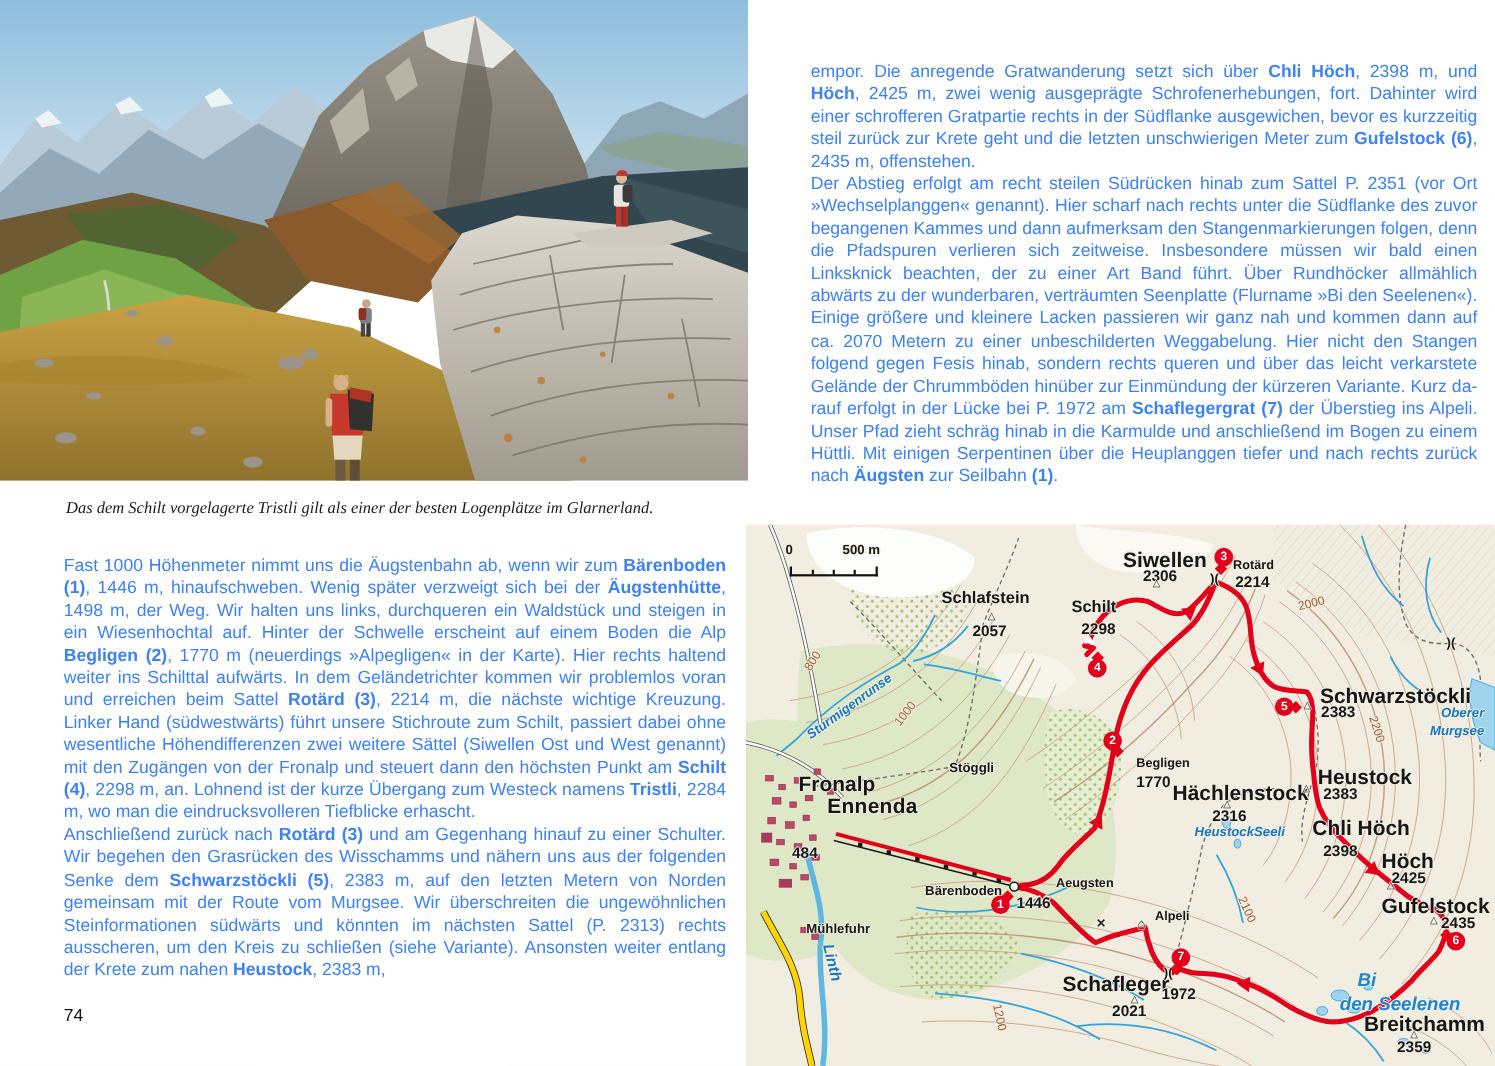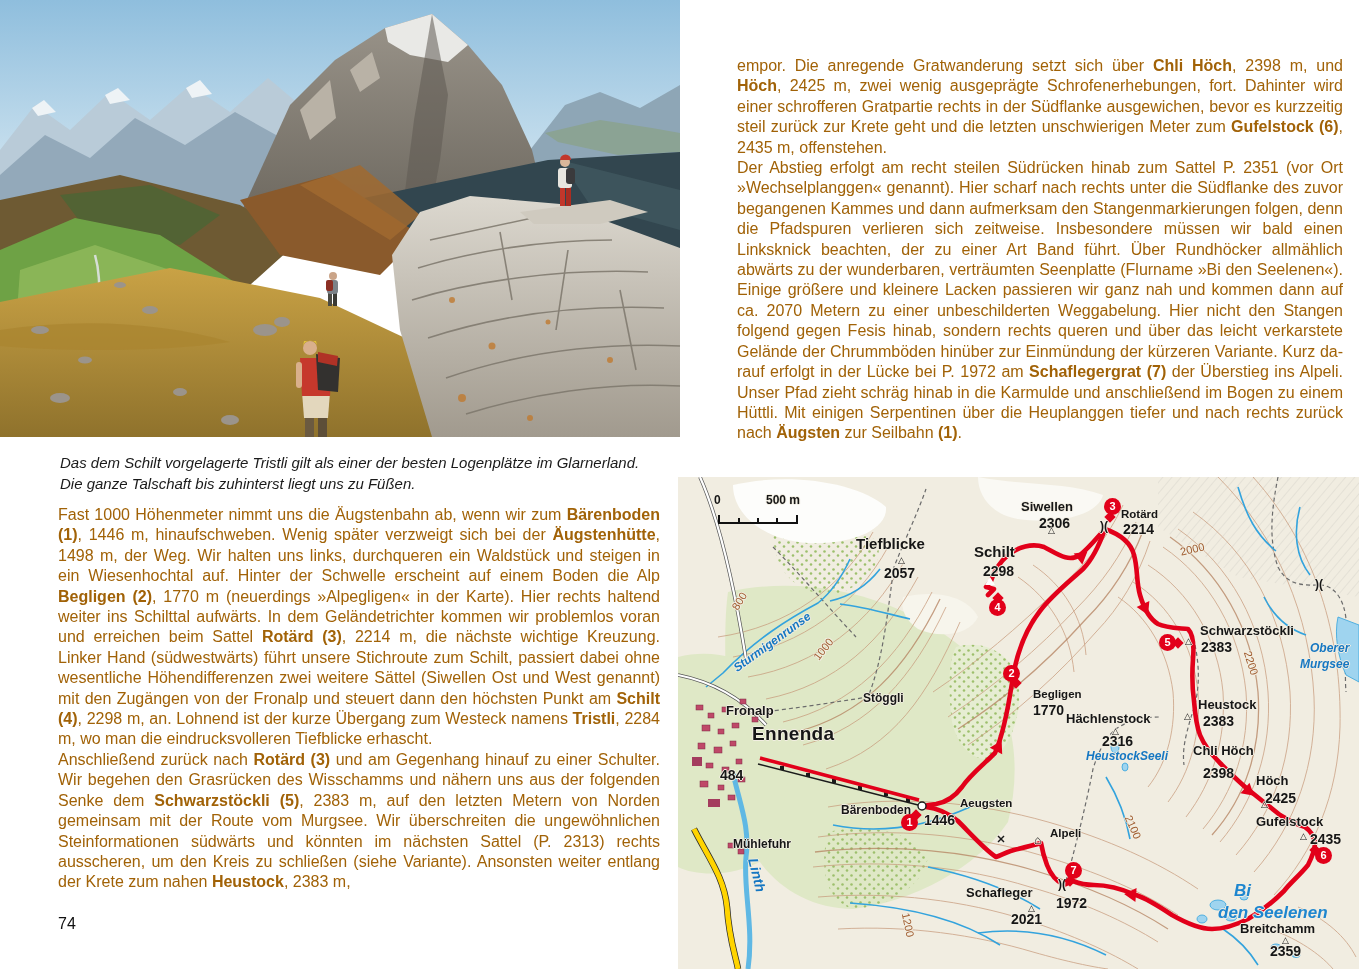--- a/index.html
+++ b/index.html
@@ -2,37 +2,37 @@
 <html lang="de"><head>
 <meta charset="utf-8">
 <style>
   html,body{margin:0;padding:0;background:#e8e8e8;}
   .page{position:relative;width:1359px;height:969px;background:#ffffff;overflow:hidden;
         font-family:"Liberation Sans",sans-serif;color:#111;}
   
   .photo{position:absolute;left:0;top:0;width:680px;height:437px;}
   
   .caption{position:absolute;left:60px;top:452px;width:600px;
-           font-style:italic;font-size:15px;line-height:21px;color:#1a1a1a;}
+           font-style:italic;font-size:15px;line-height:21px;color:#1a1a1a;font-family:Liberation Serif, serif;}
   
   .col{position:absolute;font-size:16px;line-height:20.4px;text-align:justify;
-       hyphens:auto;-webkit-hyphens:auto;color:#a16207;}
+       hyphens:auto;-webkit-hyphens:auto;color:#3b82f6;}
   .col p{margin:0;}
   .col .b{font-weight:bold;}
   .left-col{left:58px;top:505px;width:602px;}
   .right-col{left:737px;top:56px;width:606px;}
   .pagenum{position:absolute;left:58px;top:915px;font-size:16px;}
   
   .map{position:absolute;left:678px;top:477px;width:681px;height:492px;background:#f1ede1;}
   .map svg{position:absolute;left:0;top:0;}
   .maplabels{position:absolute;left:0;top:0;width:681px;height:492px;}
   .ml{position:absolute;white-space:nowrap;font-weight:bold;font-size:12px;color:#161616;
       text-shadow:-1px 0 0 #f2eee2,1px 0 0 #f2eee2,0 -1px 0 #f2eee2,0 1px 0 #f2eee2;}
   .ml.s15{font-size:15px;}
-  .ml.s13{font-size:13px;}
+  .ml.s13{font-size:19px;}
   .ml.s11{font-size:11.5px;}
   .ml.elev{font-size:14px;}
   .ml.big{font-size:19px;letter-spacing:.3px;}
   .ml.blue{color:#1677c2;font-style:italic;}
   .ml.bigblue{color:#1e86cf;font-style:italic;font-size:17px;}
   .ml.brown{color:#a05d30;font-weight:normal;font-size:11px;}
   .ml.tri{font-size:9px;font-weight:normal;}
   .ml.sym{font-size:12px;}
   .pin{position:absolute;width:17px;height:17px;border-radius:50%;background:#e2001a;
        color:#fff;font-weight:bold;font-size:11px;line-height:17px;text-align:center;
@@ -170,21 +170,20 @@
         <path d="M318,352 L338,356 L337,366 L318,362 Z" fill="#b03226"></path>
         <rect x="296" y="362" width="6" height="26" rx="3" fill="#d9b08c"></rect>
         <circle cx="310" cy="348" r="7" fill="#d9b08c"></circle>
         <path d="M303,346 A7.5 7.5 0 0 1 317,345 L316,341 L304,341 Z" fill="#e0c23c"></path>
       </g>
     </svg>
   </div>
 
   <div class="caption">
     <span>Das dem Schilt vorgelagerte Tristli gilt als einer der besten Logenplätze im Glarnerland.</span><br>
-    <span>Die ganze Talschaft bis zuhinterst liegt uns zu Füßen.</span>
   </div>
 
   <div class="col left-col">
     <p><span>Fast 1000 Höhenmeter nimmt uns die Äugstenbahn ab, wenn wir zum </span><span class="b">Bä­renboden (1)</span><span>, 1446 m, hinaufschweben. Wenig später verzweigt sich bei der </span><span class="b">Äugstenhütte</span><span>, 1498 m, der Weg. Wir halten uns links, durchqueren ein Waldstück und steigen in ein Wiesenhochtal auf. Hinter der Schwelle er­scheint auf einem Boden die Alp </span><span class="b">Begligen (2)</span><span>, 1770 m (neuerdings »Alpeg­ligen« in der Karte). Hier rechts haltend weiter ins Schilttal aufwärts. In dem Geländetrichter kommen wir problemlos voran und erreichen beim Sattel </span><span class="b">Rotärd (3)</span><span>, 2214 m, die nächste wichtige Kreuzung. Linker Hand (südwest­wärts) führt unsere Stichroute zum Schilt, passiert dabei ohne wesentliche Höhendifferenzen zwei weitere Sättel (Siwellen Ost und West genannt) mit den Zugängen von der Fronalp und steuert dann den höchsten Punkt am </span><span class="b">Schilt (4)</span><span>, 2298 m, an. Lohnend ist der kurze Übergang zum Westeck na­mens </span><span class="b">Tristli</span><span>, 2284 m, wo man die eindrucksvolleren Tiefblicke erhascht.</span></p>
     <p><span>Anschließend zurück nach </span><span class="b">Rotärd (3)</span><span> und am Gegenhang hinauf zu einer Schulter. Wir begehen den Grasrücken des Wisschamms und nähern uns aus der folgenden Senke dem </span><span class="b">Schwarzstöckli (5)</span><span>, 2383 m, auf den letzten Metern von Norden gemeinsam mit der Route vom Murgsee. Wir überschrei­ten die ungewöhnlichen Steinformationen südwärts und könnten im nächs­ten Sattel (P. 2313) rechts ausscheren, um den Kreis zu schließen (siehe Variante). Ansonsten weiter entlang der Krete zum nahen </span><span class="b">Heustock</span><span>, 2383 m,</span></p>
   </div>
 
   <div class="col right-col">
     <p><span>empor. Die anregende Gratwanderung setzt sich über </span><span class="b">Chli Höch</span><span>, 2398 m, und </span><span class="b">Höch</span><span>, 2425 m, zwei wenig ausgeprägte Schrofenerhebungen, fort. Da­hinter wird einer schrofferen Gratpartie rechts in der Südflanke ausgewi­chen, bevor es kurzzeitig steil zurück zur Krete geht und die letzten un­schwierigen Meter zum </span><span class="b">Gufelstock (6)</span><span>, 2435 m, offenstehen.</span></p>
     <p><span>Der Abstieg erfolgt am recht steilen Südrücken hinab zum Sattel P. 2351 (vor Ort »Wechselplanggen« genannt). Hier scharf nach rechts unter die Südflan­ke des zuvor begangenen Kammes und dann aufmerksam den Stangen­markierungen folgen, denn die Pfadspuren verlieren sich zeitweise. Insbe­sondere müssen wir bald einen Linksknick beachten, der zu einer Art Band führt. Über Rundhöcker allmählich abwärts zu der wunderbaren, verträum­ten Seenplatte (Flurname »Bi den Seelenen«). Einige größere und kleinere Lacken passieren wir ganz nah und kommen dann auf ca. 2070 Metern zu einer unbeschilderten Weggabelung. Hier nicht den Stangen folgend gegen Fesis hinab, sondern rechts queren und über das leicht verkarstete Gelände der Chrummböden hinüber zur Einmündung der kürzeren Variante. Kurz da­rauf erfolgt in der Lücke bei P. 1972 am </span><span class="b">Schaflegergrat (7)</span><span> der Überstieg ins Alpeli. Unser Pfad zieht schräg hinab in die Karmulde und anschließend im Bogen zu einem Hüttli. Mit einigen Serpentinen über die Heuplanggen tiefer und nach rechts zurück nach </span><span class="b">Äugsten</span><span> zur Seilbahn </span><span class="b">(1)</span><span>.</span></p>
@@ -367,21 +366,21 @@
     <div class="scalebar">
       <i style="left:18px"></i>
         <i style="left:37px"></i>
         <i style="left:56px"></i>
     </div>
 
     <div class="maplabels">
       <span class="ml" style="left:36px;top:16px">0</span>
       <span class="ml" style="left:88px;top:16px">500 m</span>
 
-      <span class="ml s15" style="left:178px;top:58px">Tiefblicke</span>
+      <span class="ml s15" style="left:178px;top:58px">Schlafstein</span>
       <span class="ml tri" style="left:220px;top:78px">△</span>
       <span class="ml elev" style="left:206px;top:88px">2057</span>
 
       <span class="ml s15" style="left:296px;top:66px">Schilt</span>
       <span class="ml elev" style="left:305px;top:86px">2298</span>
 
       <span class="ml s13" style="left:343px;top:22px">Siwellen</span>
       <span class="ml elev" style="left:361px;top:38px">2306</span>
       <span class="ml tri" style="left:370px;top:48px">△</span>
 

